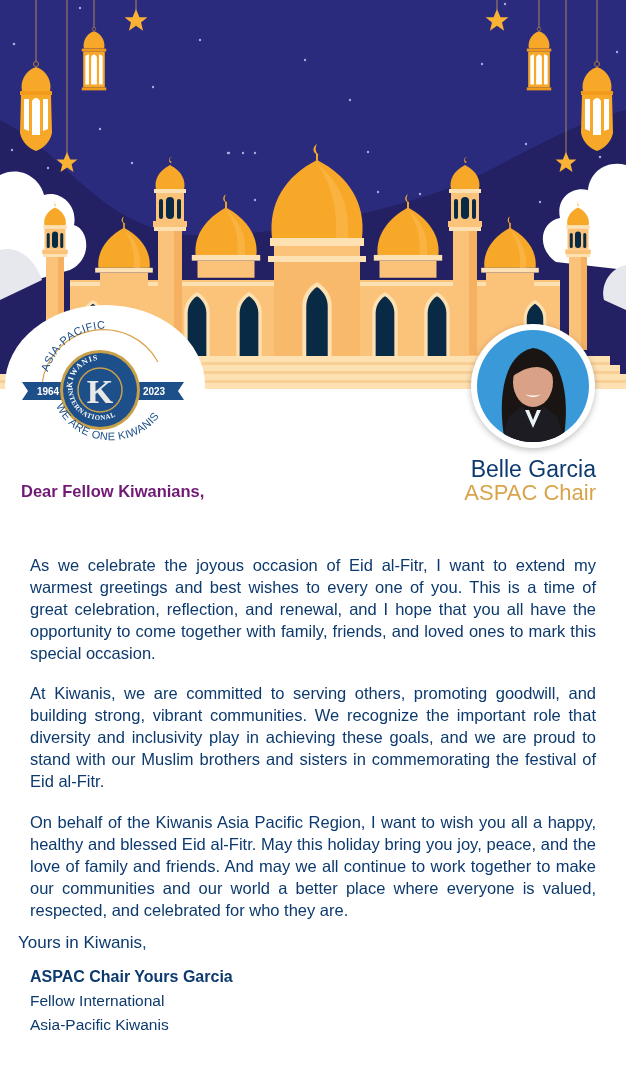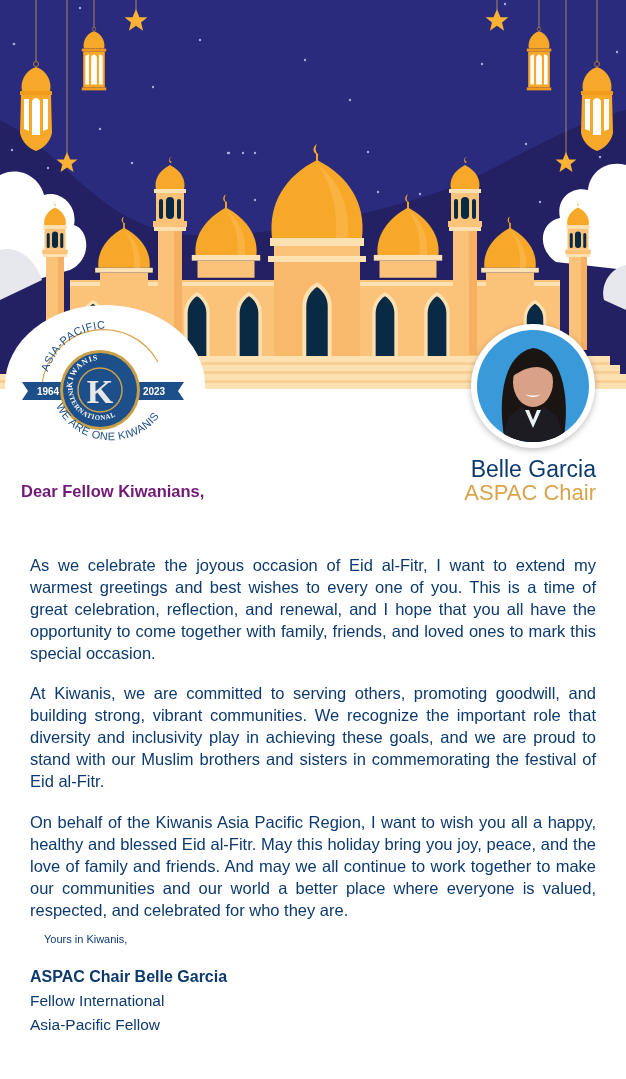--- a/index.html
+++ b/index.html
@@ -10,21 +10,21 @@
   .logo { position:absolute; left:8px; top:306px; width:190px; height:150px; }
   .photo-wrap { position:absolute; left:471px; top:324px; width:124px; height:124px; border-radius:50%; background:#fff; box-shadow:0 2px 6px rgba(0,0,0,0.25); padding:6px; }
   .photo { width:112px; height:112px; border-radius:50%; overflow:hidden; }
   .sig-name { position:absolute; right:30px; top:456px; font-size:23px; color:#0d3a6e; text-align:right; }
   .sig-title { position:absolute; right:30px; top:480px; font-size:22px; color:#d9a34a; text-align:right; }
   .greeting { position:absolute; left:21px; top:482px; font-size:16.5px; font-weight:bold; color:#701a75; }
   .para { position:absolute; left:30px; width:566px; font-size:16.5px; line-height:22px; text-align:justify; color:#0d3a6e;margin-top:26px; }
   .p1 { top:528px; }
   .p2 { top:656px; }
   .p3 { top:785px; }
-  .closing { position:absolute; left:44px; top:933px; font-size:11px; color:#0d3a6e; }
+  .closing { position:absolute; left:18px; top:933px; font-size:17px; color:#0d3a6e; }
   .signoff { position:absolute; left:30px; top:965px; font-size:15.5px; line-height:24px; color:#0d3a6e; }
   .signoff .b { font-weight:bold; font-size:16px; }
 </style>
 </head>
 <body>
 
 <div class="banner">
   <svg width="626" height="400" viewBox="0 0 626 400" xmlns="http://www.w3.org/2000/svg">
     <defs>
       <symbol id="star" viewBox="-10 -10 20 20">
@@ -232,16 +232,16 @@
 
 <div class="greeting">Dear Fellow Kiwanians,</div>
 
 <p class="para p1">As we celebrate the joyous occasion of Eid al-Fitr, I want to extend my warmest greetings and best wishes to every one of you. This is a time of great celebration, reflection, and renewal, and I hope that you all have the opportunity to come together with family, friends, and loved ones to mark this special occasion.</p>
 <p class="para p2">At Kiwanis, we are committed to serving others, promoting goodwill, and building strong, vibrant communities. We recognize the important role that diversity and inclusivity play in achieving these goals, and we are proud to stand with our Muslim brothers and sisters in commemorating the festival of Eid al-Fitr.</p>
 <p class="para p3">On behalf of the Kiwanis Asia Pacific Region, I want to wish you all a happy, healthy and blessed Eid al-Fitr. May this holiday bring you joy, peace, and the love of family and friends. And may we all continue to work together to make our communities and our world a better place where everyone is valued, respected, and celebrated for who they are.</p>
 
 <div class="closing">Yours in Kiwanis,</div>
 
 <div class="signoff">
-  <div class="b">ASPAC Chair Belle Garcia</div>
+  <div class="b">ASPAC Chair Yours Garcia</div>
   <div>Fellow International</div>
-  <div>Asia-Pacific Fellow</div>
+  <div>Asia-Pacific Kiwanis</div>
 </div>
 
 </body></html>

